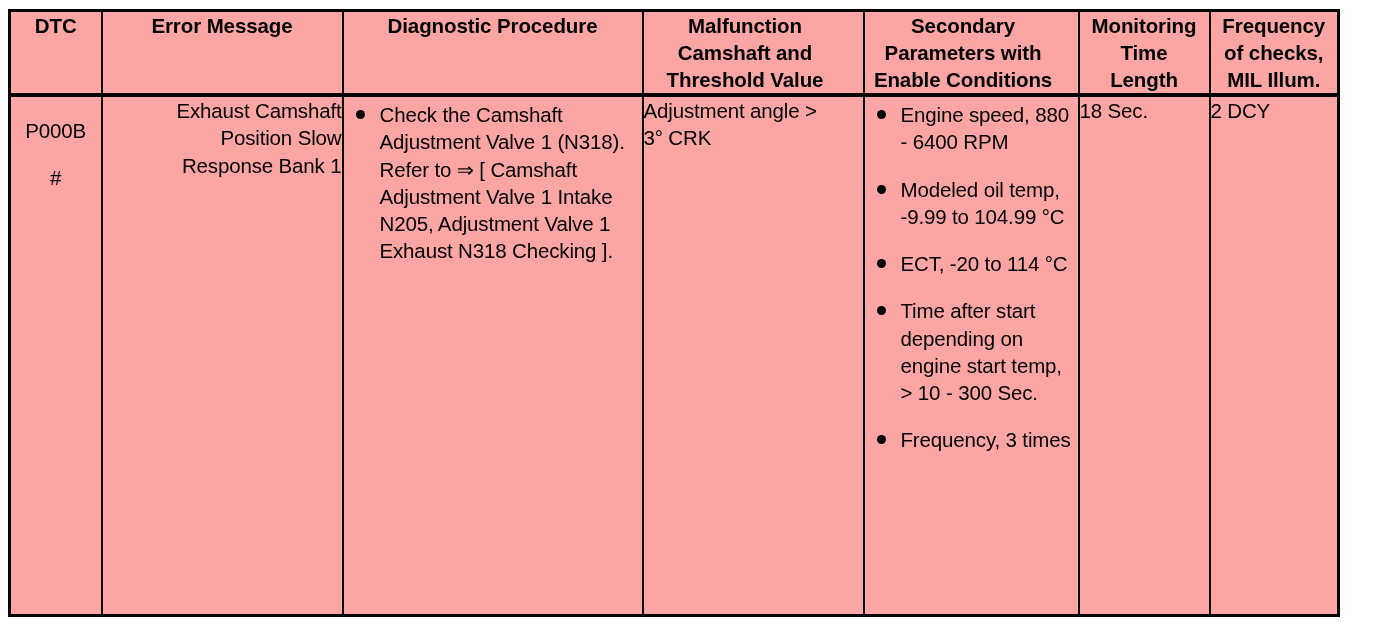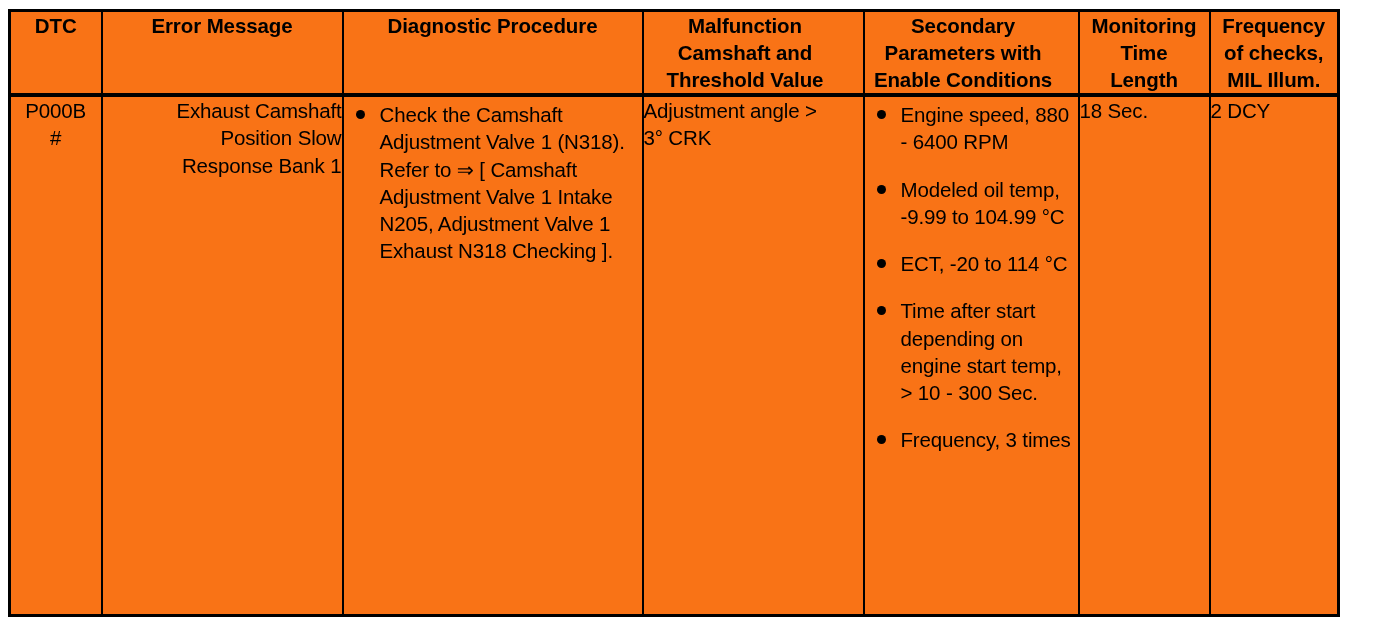--- a/index.html
+++ b/index.html
@@ -32,21 +32,21 @@
     border: 3px solid #000;
     background: #fff;
   }
 
   table.dtc-table td,
   table.dtc-table th {
     border-left: 2px solid #000;
     border-right: 2px solid #000;
     padding: 0;
     vertical-align: top;
-    background: #f97316;
+    background: #fca5a5;
   }
 
   
   thead th {
     border-bottom: 4px solid #000;
     text-align: center;
     vertical-align: middle;
     font-weight: bold;
     font-size: 20.5px;
     line-height: 1.32;
@@ -61,21 +61,21 @@
     font-size: 20.5px;
     line-height: 1.33;
     letter-spacing: -0.15px;
   }
 
   td.cell-dtc {
     text-align: center;
     vertical-align: middle;
     padding: 0 2px;
   }
-  td.cell-dtc .dtc-line { display: block; }
+  td.cell-dtc .dtc-line { display: block; margin-top: 20px; }
 
   td.cell-msg {
     vertical-align: middle;
     padding: 0 6px 0 11px;
     text-align: right;
   }
   td.cell-msg .msg-line { display: block; }
 
   td.cell-proc {
     vertical-align: middle;

